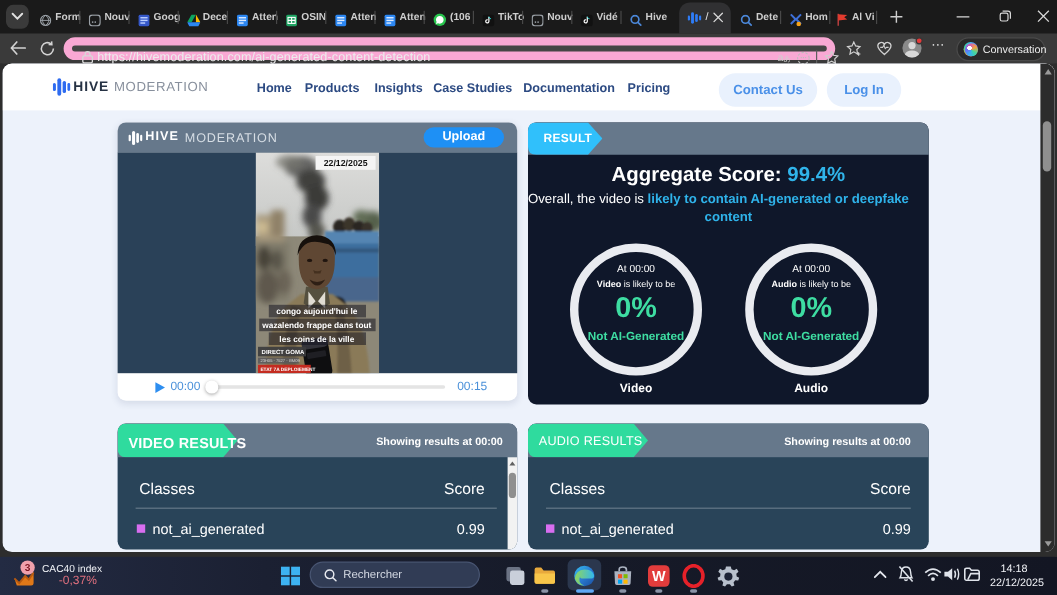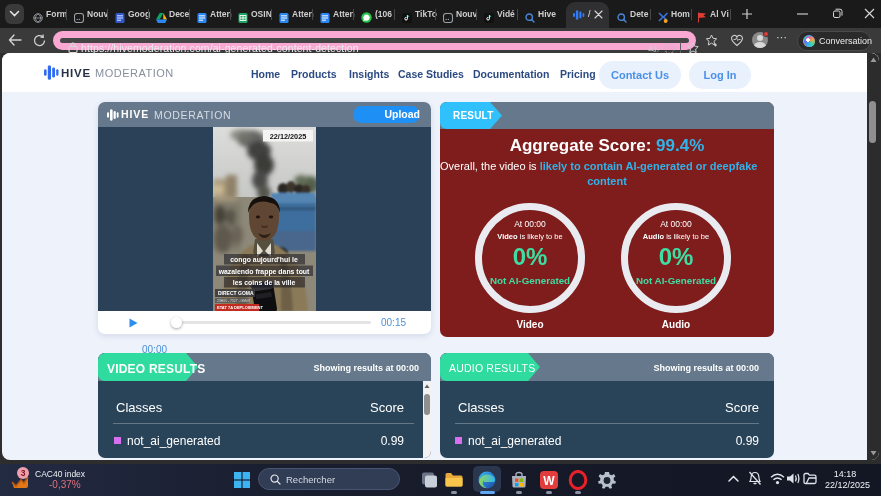--- a/index.html
+++ b/index.html
@@ -17,29 +17,29 @@
   #activetab { position:absolute; left:566px; top:2px; width:43px; height:26px; background:#303032; border-radius:9px 9px 0 0; }
 
   #addrbar { position:absolute; left:0; top:28px; width:881px; height:25px; background:#3a3a3a; }
   #urlpill { position:absolute; left:53px; top:3px; width:643px; height:19px; background:#454545; border:7px solid #f9a8d4; border-radius:10px; }
   #urltext { position:absolute; left:21px; top:3.5px; font-size:10.5px; color:#ececec; letter-spacing:0.1px; }
   .aico { position:absolute; color:#cfcfcf; }
 
   
   #page { position:absolute; left:2px; top:53px; width:877px; height:407px; background:#edf2fb; border-radius:8px; overflow:hidden; }
   #pghead { position:absolute; left:0; top:0; width:877px; height:39px; background:#ffffff; }
-  .nav { position:absolute; top:14.5px; font-size:10.5px; font-weight:bold; color:#2c4a82;margin-left:37px; }
+  .nav { position:absolute; top:14.5px; font-size:10.5px; font-weight:bold; color:#2c4a82; }
   .pillbtn { position:absolute; top:8px; height:28px; border-radius:14px; font-size:11px; font-weight:bold; text-align:center; }
   .lite { background:#e9f1fd; color:#4a90e8; }
 
   
   .cardhead { position:absolute; left:0; top:0; width:100%; background:#66788b; }
   #vcard { position:absolute; left:96px; top:49px; width:333px; height:232px; background:#ffffff; border-radius:7px; box-shadow:0 2px 6px rgba(40,60,100,.12); }
   #vidarea { position:absolute; left:0; top:25px; width:333px; height:184px; background:#2a4158; }
-  #result { position:absolute; left:438px; top:49px; width:334px; height:235px; background:#7f1d1d; border-radius:7px; }
+  #result { position:absolute; left:438px; top:49px; width:334px; height:235px; background:#0f172a; border-radius:7px; }
 
   .circ { position:absolute; width:110px; height:110px; border:7px solid #e9ebf0; border-radius:50%; }
 
   #vres { position:absolute; left:96px; top:300px; width:333px; height:105px; background:#294459; border-radius:7px; overflow:hidden; }
   #ares { position:absolute; left:438px; top:300px; width:334px; height:105px; background:#294459; border-radius:7px; overflow:hidden; }
   .reshead { position:absolute; left:0; top:0; width:100%; height:28px; background:#66788b; }
 
   
   #pgscroll { position:absolute; right:0; top:0; width:12px; height:407px; background:#2c2c2c; }
   #pgthumb { position:absolute; left:2px; top:48px; width:7px; height:42px; background:#8f8f8f; border-radius:4px; }
@@ -269,21 +269,21 @@
   <div id="vcard">
     <div class="cardhead" style="height:25px;border-radius:7px 7px 0 0;">
       <svg style="position:absolute;left:9px;top:6px" width="12" height="14" viewBox="0 0 15 17">
           <rect x="0" y="5.2" width="2.6" height="6.6" rx="1.3" fill="#fff"></rect>
           <rect x="3.8" y="1.2" width="3.2" height="14.6" rx="1.6" fill="#fff"></rect>
           <rect x="8.2" y="3.4" width="2.8" height="10.2" rx="1.4" fill="#fff"></rect>
           <rect x="12.2" y="5.2" width="2.3" height="6.6" rx="1.15" fill="#fff"></rect>
         </svg>
       <span style="position:absolute;left:23px;top:6px;font-size:10.5px;font-weight:bold;color:#ffffff;letter-spacing:0.9px;">HIVE</span>
       <span style="position:absolute;left:56px;top:6.5px;font-size:10.5px;color:#d6dde4;letter-spacing:0.7px;">MODERATION</span>
-      <div style="position:absolute;left:255px;top:4px;width:67px;height:17px;background:#1e90f5;border-radius:9px;color:#fff;font-size:10.5px;font-weight:bold;text-align:right;line-height:17px;">Upload</div>
+      <div style="position:absolute;left:255px;top:4px;width:67px;height:17px;background:#1e90f5;border-radius:9px;color:#fff;font-size:10.5px;font-weight:bold;text-align:center;line-height:17px;">Upload</div>
     </div>
     <div id="vidarea">
       <svg style="position:absolute;left:115px;top:0" width="103" height="184" viewBox="0 0 103 184">
         <defs>
           <linearGradient id="sky" x1="0" y1="0" x2="0" y2="1">
               <stop offset="0" stop-color="#dddddb"></stop>
               <stop offset="1" stop-color="#c4c6c4"></stop>
             </linearGradient>
           <filter id="bl1" x="-40%" y="-40%" width="180%" height="180%">
               <feGaussianBlur stdDeviation="2.6"></feGaussianBlur>
@@ -368,21 +368,21 @@
         <text x="4" y="175" font-family="Liberation Sans, sans-serif" font-size="3.4" fill="#ddd">23H05 - 7527 - GM09</text>
         <rect x="2" y="177" width="44" height="7" fill="#c42b20"></rect>
         <text x="4" y="182" font-family="Liberation Sans, sans-serif" font-size="4" font-weight="bold" fill="#fff">ETAT 7A DEPLOIEMENT</text>
       </svg>
     </div>
 
     <div style="position:absolute;left:0;top:209px;width:333px;height:23px;">
       <svg style="position:absolute;left:31px;top:7px" width="9" height="10" viewBox="0 0 9 10">
           <path d="M0.5 0.5 L8.5 5 L0.5 9.5 Z" fill="#2e8ef0"></path>
         </svg>
-      <span style="position:absolute;left:44px;top:6px;font-size:10px;color:#4a90d9;margin-top:27px;">00:00</span>
+      <span style="position:absolute;left:44px;top:6px;font-size:10px;color:#4a90d9;">00:00</span>
       <div style="position:absolute;left:76px;top:10px;width:197px;height:3px;background:#e4e4e4;border-radius:2px;"></div>
       <div style="position:absolute;left:73px;top:6px;width:11px;height:11px;background:#fff;border-radius:50%;box-shadow:0 1px 3px rgba(0,0,0,0.35);"></div>
       <span style="position:absolute;left:283px;top:6px;font-size:10px;color:#4a90d9;">00:15</span>
     </div>
   </div>
   <div id="result">
     <div class="cardhead" style="height:27px;border-radius:7px 7px 0 0;">
       <svg style="position:absolute;left:0;top:0" width="62" height="27" viewBox="0 0 62 27">
           <path d="M7 0 L50 0 L62 13.5 L50 27 L7 27 Q0 27 0 20 L0 7 Q0 0 7 0 Z" fill="#30c0fb"></path>
         </svg>

